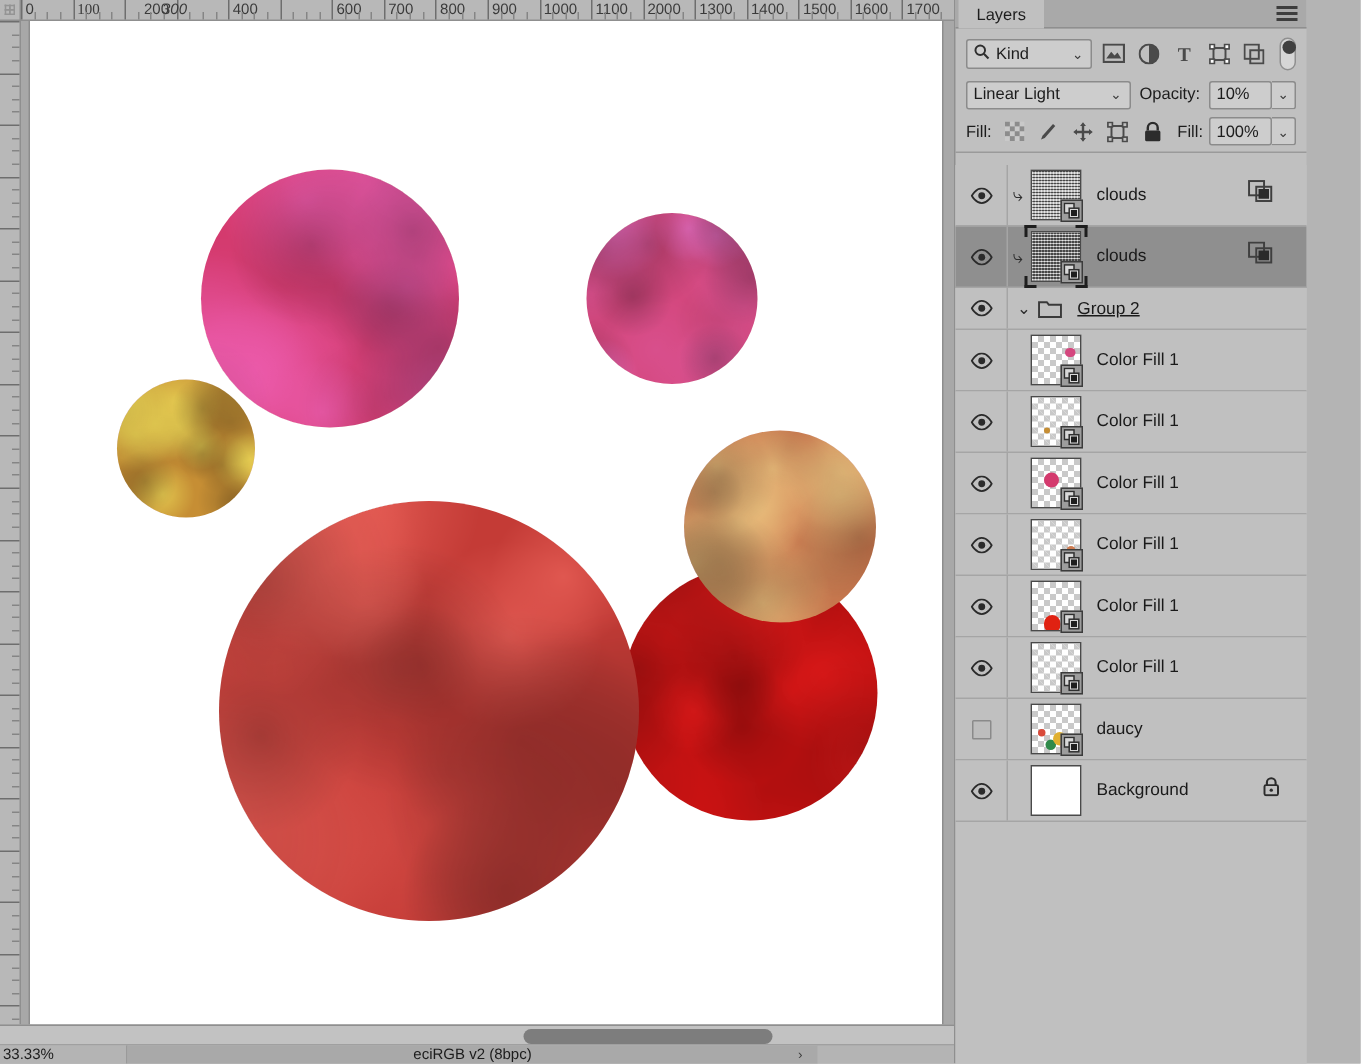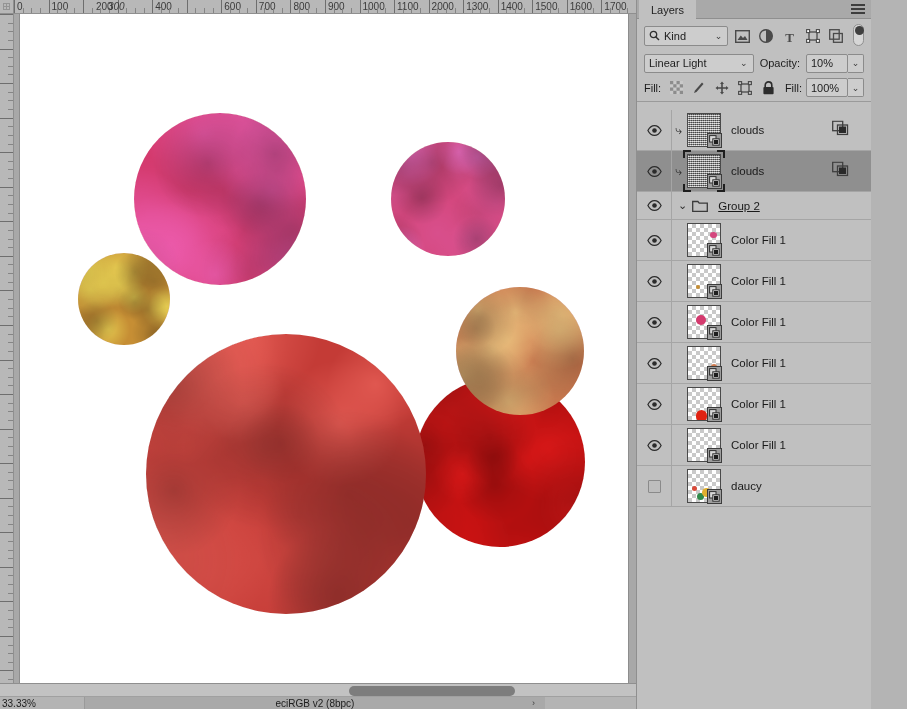--- a/index.html
+++ b/index.html
@@ -106,21 +106,21 @@
     background: #c0c0c0; display: flex; align-items: center;
     font-size: 11px; color: #1e1e1e;
   }
   #panel-menu-icon {
     position: absolute; right: 6px; top: 4px; width: 14px; height: 10px;
     display: flex; flex-direction: column; justify-content: space-between;
   }
   #panel-menu-icon i { display: block; height: 2px; background: #3d3d3d; }
 
   #filter-row {
-    display: flex; align-items: flex-end; gap: 6px;
+    display: flex; align-items: center; gap: 6px;
     padding: 6px 7px 5px 7px; height: 32px;
   }
   #kind-select {
     width: 96px; height: 20px; background: #cdcdcd;
     border: 1px solid #8b8b8b; border-radius: 2px;
     display: flex; align-items: center; gap: 4px; padding: 0 4px;
     font-size: 11px; color: #1c1c1c; position: relative;
   }
   #kind-select .caret { position: absolute; right: 5px; font-size: 9px; color: #3a3a3a; }
   .filter-ico {
@@ -227,21 +227,21 @@
   <div id="doc-area">
 
     <div id="ruler-corner"></div>
     <div id="ruler-h">
         <div class="rtick-h" style="left: 0px;"></div>
         <div class="rlab-h" style="left: 1px;">0</div>
         <div class="rtick-h minor" style="left: 8.6375px;"></div>
         <div class="rtick-h minor" style="left: 17.275px;"></div>
         <div class="rtick-h minor" style="left: 25.9125px;"></div>
         <div class="rtick-h" style="left: 34.55px;"></div>
-        <div class="rlab-h" style="left: 35.55px;">100</div>
+        <div class="rlab-h" style="left: 35.55px; font-family: Liberation Serif, serif;">100</div>
         <div class="rtick-h minor" style="left: 43.1875px;"></div>
         <div class="rtick-h minor" style="left: 51.825px;"></div>
         <div class="rtick-h minor" style="left: 60.4625px;"></div>
         <div class="rtick-h" style="left: 69.1px;"></div>
         <div class="rlab-h" style="left: 80px;">200</div>
         <div class="rtick-h minor" style="left: 77.7375px;"></div>
         <div class="rtick-h minor" style="left: 86.375px;"></div>
         <div class="rtick-h minor" style="left: 95.0125px;"></div>
         <div class="rtick-h" style="left: 103.65px;"></div>
         <div class="rlab-h" style="left: 92px; font-style: italic;">300</div>
@@ -815,15 +815,35 @@
             <div class="so-badge">
               <svg width="11" height="11" viewBox="0 0 11 11">
                 <rect x="0.6" y="0.6" width="6.4" height="6.4" fill="#d8d8d8" stroke="#2f2f2f" stroke-width="1"></rect>
                 <rect x="3.8" y="3.8" width="6.4" height="6.4" fill="#d8d8d8" stroke="#2f2f2f" stroke-width="1"></rect>
                 <rect x="5" y="5" width="4" height="4" fill="#1e1e1e"></rect>
               </svg>
             </div>
           </div>
           <span class="layer-name">daucy</span>
         </div>
+        <div class="layer-row">
+          <div class="eye-cell">
+            <span class="eye">
+              <svg width="15" height="11" viewBox="0 0 15 11">
+                <path d="M7.5 0.6 C3.4 0.6 0.9 5.5 0.9 5.5 S3.4 10.4 7.5 10.4 S14.1 5.5 14.1 5.5 S11.6 0.6 7.5 0.6 Z" fill="none" stroke="#2b2b2b" stroke-width="1.2"></path>
+                <circle cx="7.5" cy="5.5" r="2.3" fill="#2b2b2b"></circle>
+              </svg>
+            </span>
+          </div>
+          <span class="clip-arrow"></span>
+          <div class="thumb-wrap">
+            <div class="thumb" style="background: rgb(255, 255, 255);"></div>
+          </div>
+          <span class="layer-name">Background</span>
+          <span class="lock-badge"><svg width="11" height="13" viewBox="0 0 11 13">
+              <path d="M2.6 5.5 V3.7 a2.9 2.9 0 0 1 5.8 0 V5.5" fill="none" stroke="#2c2c2c" stroke-width="1.4"></path>
+              <rect x="1" y="5.4" width="9" height="6.8" rx="1" fill="none" stroke="#2c2c2c" stroke-width="1.3"></rect>
+              <circle cx="5.5" cy="8.8" r="1.1" fill="#2c2c2c"></circle>
+            </svg></span>
+        </div>
       </div>
   </div>
 </div>
 
 </body></html>

